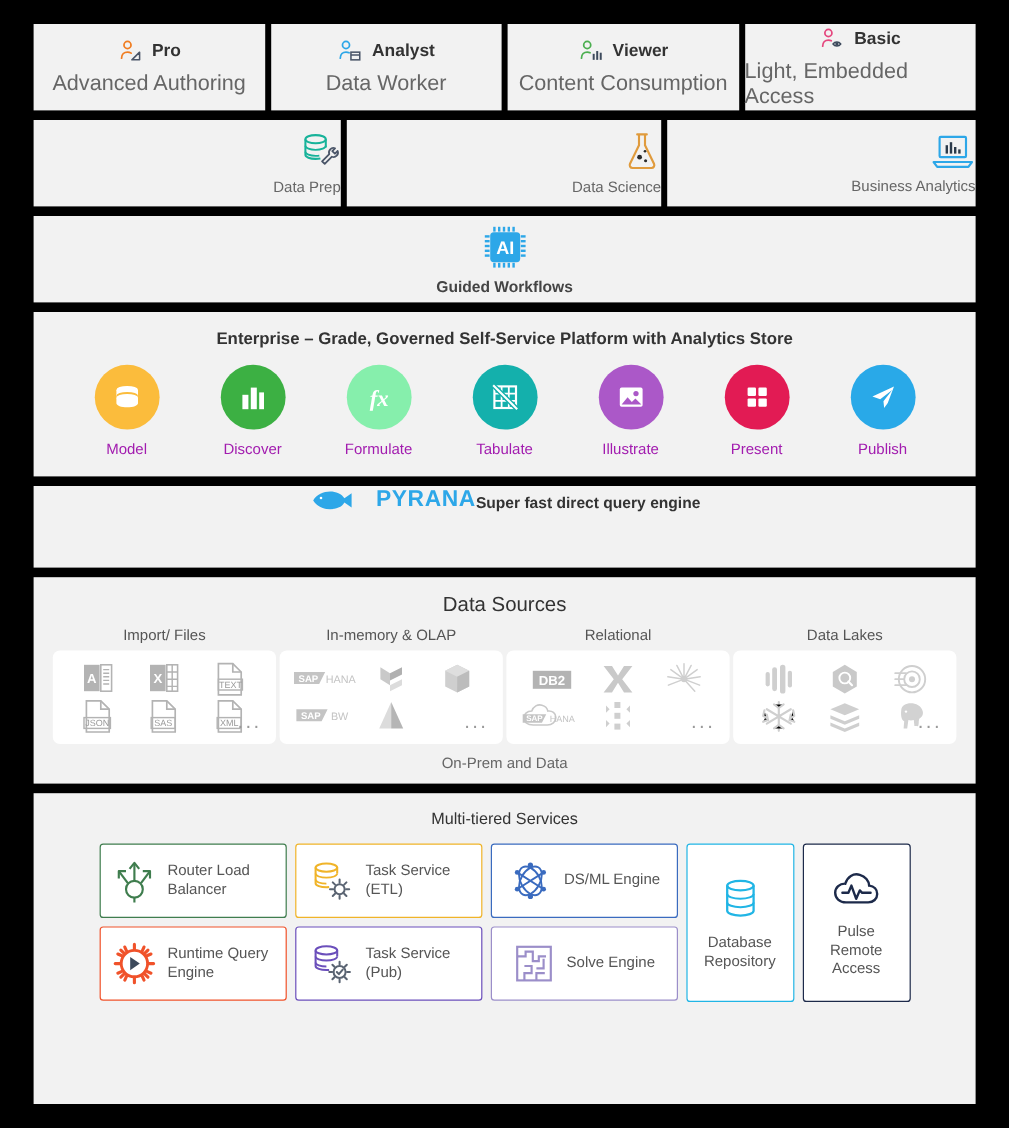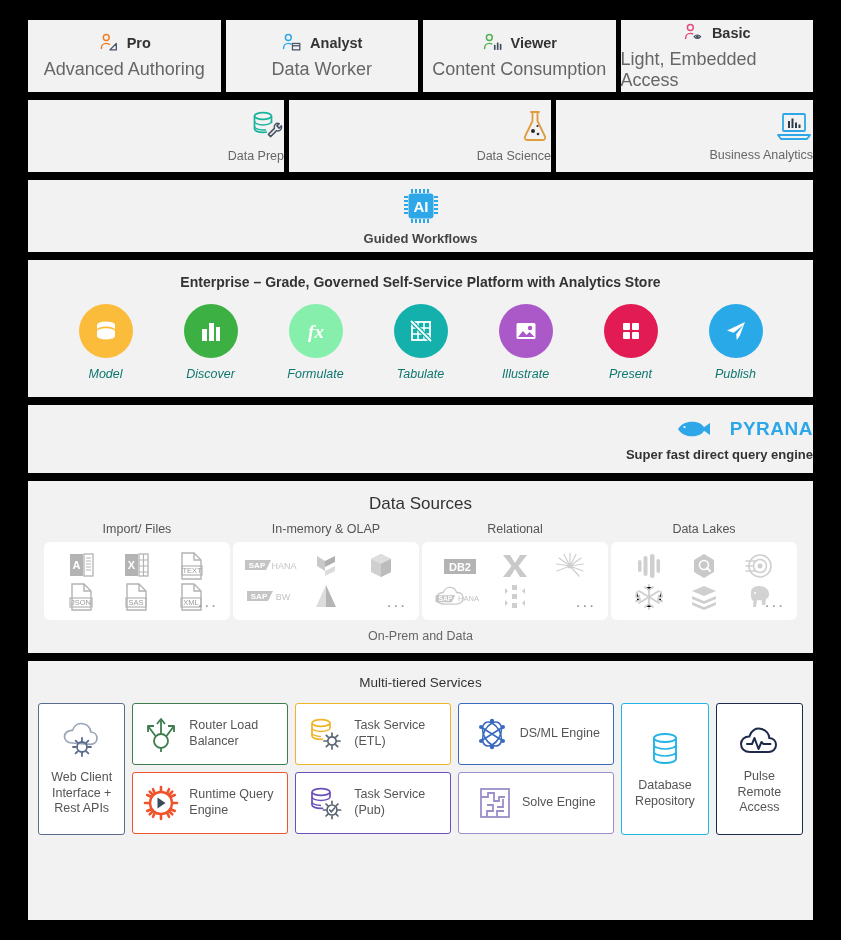--- a/index.html
+++ b/index.html
@@ -40,26 +40,26 @@
 
   
   .platform { background: #f2f2f2; padding: 14px 0 16px; margin-bottom: 8px; }
   .platform-title { text-align: center; font-size: 14px; font-weight: bold; color: #333; margin-bottom: 14px; }
   .cap-row { display: flex; justify-content: center; gap: 33px; }
   .cap { display: flex; flex-direction: column; align-items: center; width: 72px; }
   .cap-circle {
     width: 54px; height: 54px; border-radius: 50%;
     display: flex; align-items: center; justify-content: center;
   }
-  .cap-label { font-size: 12.5px; color: #0f766e; margin-top: 9px; font-style: italic; }
+  .cap-label { font-size: 12.5px; color: #a21caf; margin-top: 9px; }
 
   
   .pyrana {
     background: #f2f2f2; height: 68px; margin-bottom: 8px;
-    display: flex; flex-direction: column; align-items: flex-end; justify-content: center;
+    display: flex; flex-direction: row; align-items: flex-start; justify-content: center;
   }
   .pyrana-top { display: flex; align-items: center; gap: 12px; }
   .pyrana-name { font-size: 19px; font-weight: bold; color: #2da7e8; letter-spacing: .5px; }
   .pyrana-sub { font-size: 13px; color: #333; margin-top: 6px; font-weight: 600; }
 
   
   .ds { background: #f2f2f2; padding: 13px 0 10px; margin-bottom: 8px; }
   .ds-title { text-align: center; font-size: 17px; font-weight: normal; color: #333; margin-bottom: 8px; }
   .ds-groups { display: flex; justify-content: space-between; padding: 0 16px; }
   .ds-group { width: 186px; display: flex; flex-direction: column; align-items: center; }
@@ -542,34 +542,20 @@
       </div>
 
     </div>
     <div class="ds-footer">On-Prem and Data</div>
   </div>
 
   <div class="svc">
     <div class="svc-title">Multi-tiered Services</div>
     <div class="svc-row">
 
-      <div class="svc-tile svc-tall" style="border-color:#5a6b8c">
-        <span>
-          <svg width="46" height="40" viewBox="0 0 46 40">
-              <path d="M13 22c-4.5 0-7.5-3-7.5-6.5S9 9 13.5 9.3C15.5 4 20 1.5 25 3c4 1.2 6.5 4.5 6.8 8 3.8.3 6.2 3 6.2 6.3 0 3.5-2.8 6-6.5 6z" fill="none" stroke="#9aa5b5" stroke-width="1.7"></path>
-              <g transform="translate(23,26)">
-                <circle cx="0" cy="0" r="5" fill="none" stroke="#5a6b8c" stroke-width="1.8"></circle>
-                <g stroke="#5a6b8c" stroke-width="1.8" stroke-linecap="round">
-                  <path d="M0-9v3M0 9V6M-9 0h3M9 0H6M-6.4-6.4l2.1 2.1M6.4 6.4l-2.1-2.1M-6.4 6.4l2.1-2.1M6.4-6.4l-2.1 2.1"></path>
-                </g>
-              </g>
-            </svg>
-        </span>
-        <div class="svc-label svc-label-c">Web Client Interface + Rest APIs</div>
-      </div>
 
       <div class="svc-col">
         <div class="svc-tile svc-wide" style="border-color:#3f7d4e">
           <span>
             <svg width="38" height="40" viewBox="0 0 38 40">
                 <circle cx="19" cy="27" r="7" fill="none" stroke="#3f7d4e" stroke-width="1.8"></circle>
                 <path d="M19 20V6" stroke="#3f7d4e" stroke-width="1.8"></path>
                 <path d="M19 34v4" stroke="#3f7d4e" stroke-width="1.8"></path>
                 <path d="M15 10l4-5 4 5" fill="none" stroke="#3f7d4e" stroke-width="1.8" stroke-linejoin="round"></path>
                 <path d="M13.5 22L6 12" stroke="#3f7d4e" stroke-width="1.8"></path>

